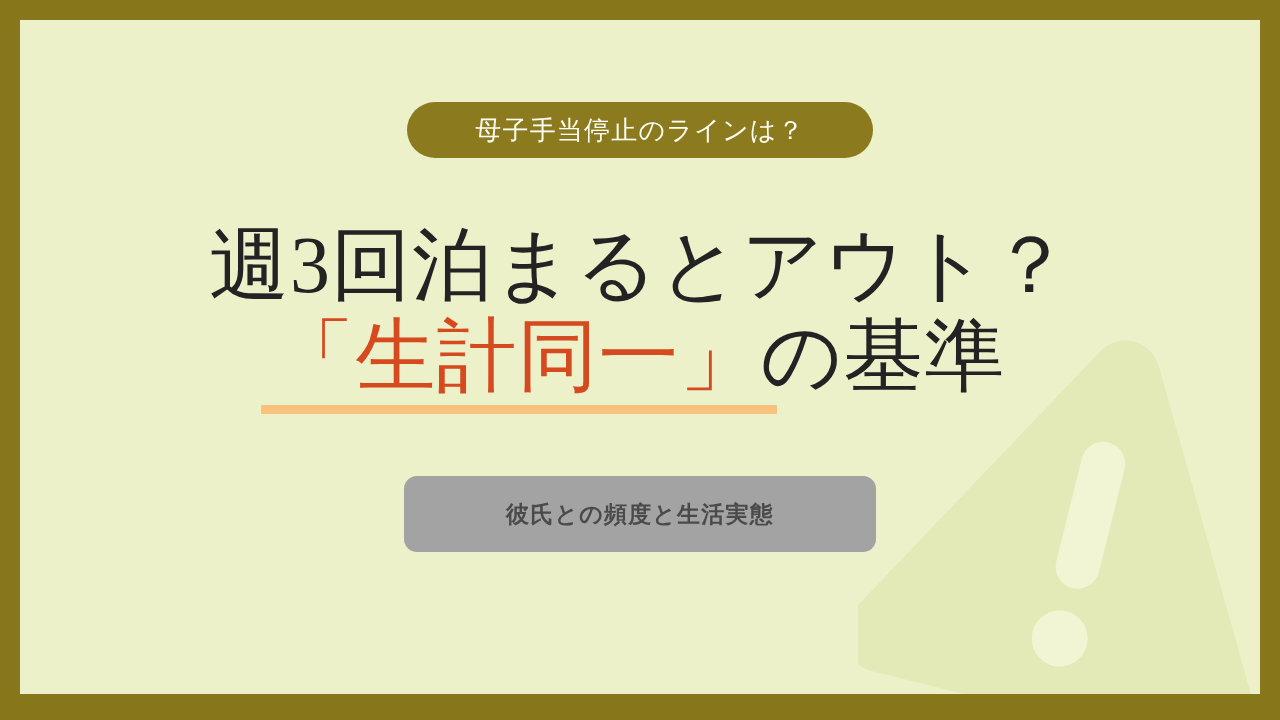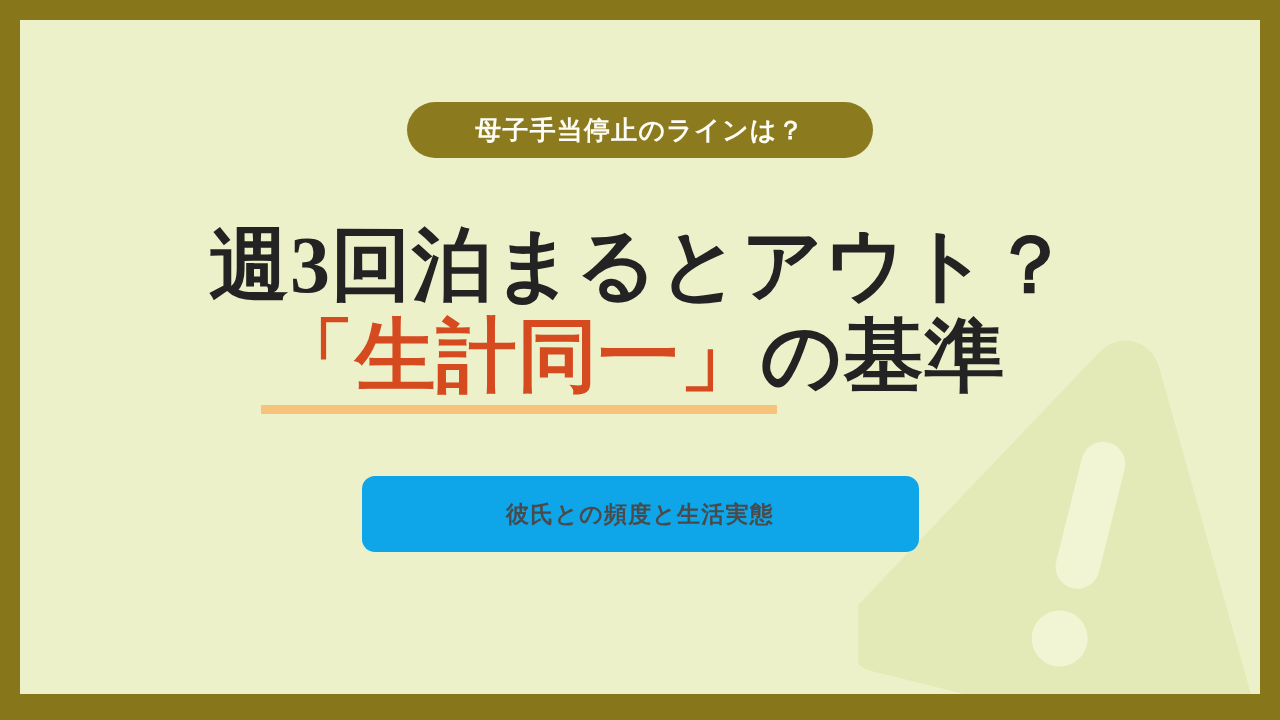--- a/index.html
+++ b/index.html
@@ -65,39 +65,39 @@
     padding: 0 34px;
     background: #8c7b1e;
     border-radius: 999px;
     display: flex;
     align-items: center;
     justify-content: center;
   }
   #badge .badge-text {
     color: #fdfdf6;
     font-size: 26px;
-    font-weight: 700;
+    font-weight: 400;
     letter-spacing: 1.2px;
     line-height: 1;
     white-space: nowrap;
   }
 
   
   #headline {
     margin-top: 62px;
     text-align: center;
     font-family: "Liberation Serif", "DejaVu Serif", serif;
     color: #232323;
     line-height: 1.14;
     letter-spacing: 1px;
   }
   .headline-line {
     display: block;
     font-size: 80px;
-    font-weight: 700;
+    font-weight: 400;
     white-space: nowrap;
   }
   .headline-line.line-2 {
     position: relative;
   }
   .hl-accent {
     color: #d64a20;
     position: relative;
     display: inline-block;
   }
@@ -110,23 +110,23 @@
     bottom: -12px;
     height: 9px;
     background: #f6c27c;
     border-radius: 1px;
     z-index: -1;
   }
 
   
   #caption-card {
     margin-top: 74px;
-    width: 557px;
+    width: 472px;
     height: 76px;
-    background: #0ea5e9;
+    background: #a3a3a3;
     border-radius: 13px;
     display: flex;
     align-items: center;
     justify-content: center;
   }
   #caption-card .caption-text {
     color: #4a4a4a;
     font-size: 23px;
     font-weight: 700;
     letter-spacing: 1.2px;

